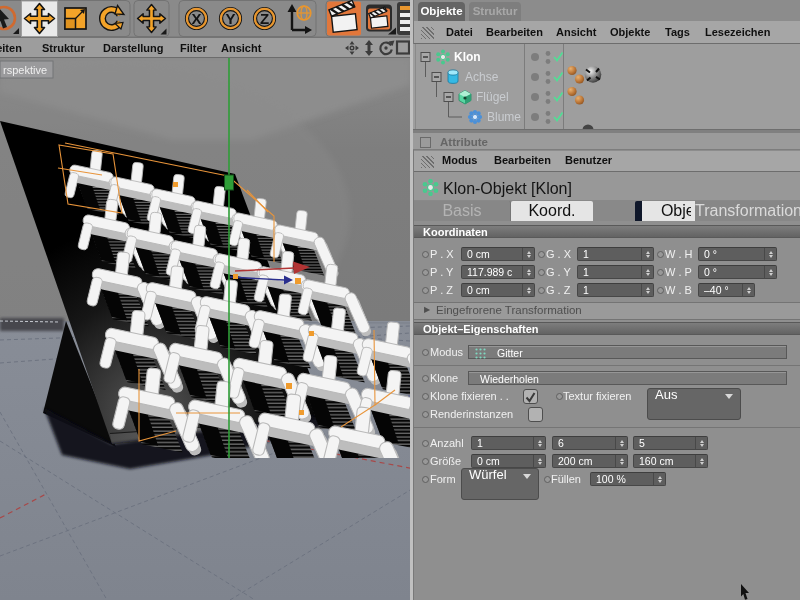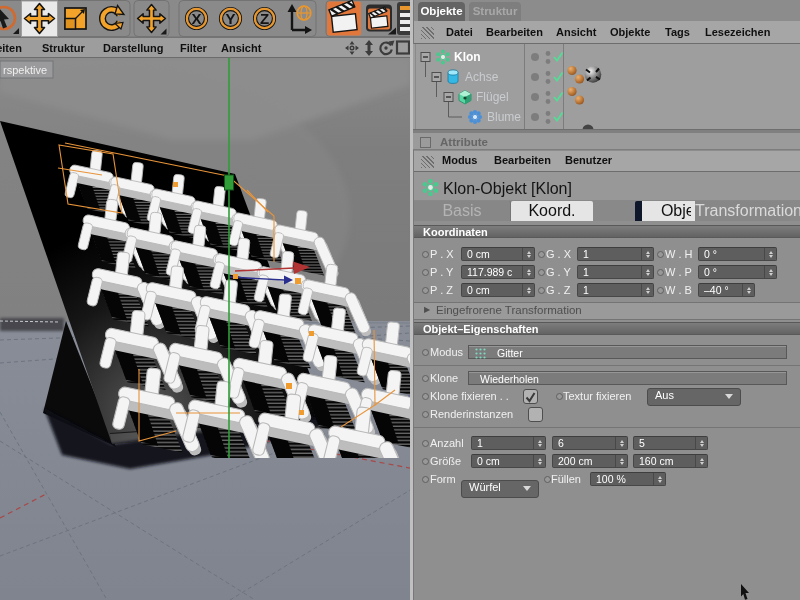--- a/index.html
+++ b/index.html
@@ -5,21 +5,21 @@
 .a{position:absolute}
 .lbl{position:absolute;color:#f0f0f0;font-size:11px;line-height:14px;white-space:nowrap}
 .mi{position:absolute;color:#101010;font-size:11px;font-weight:700;white-space:nowrap}
 .cir{position:absolute;width:5px;height:5px;border:1px solid #606060;border-radius:50%;background:#989898;box-sizing:content-box}
 .f{position:absolute;height:14px;background:#5e5e5e;border:1px solid #474747;border-top-color:#3e3e3e;border-radius:2px;color:#fff;font-size:10.5px;line-height:12px;padding-left:5px;box-sizing:border-box}
 .f i{position:absolute;right:11px;top:0;bottom:0;width:1px;background:#484848}
 .f u{position:absolute;right:3px;top:2.5px;width:0;height:0;border-left:2.5px solid transparent;border-right:2.5px solid transparent;border-bottom:3.5px solid #cfcfcf}
 .f d{position:absolute;right:3px;bottom:2.5px;width:0;height:0;border-left:2.5px solid transparent;border-right:2.5px solid transparent;border-top:3.5px solid #cfcfcf}
 .hdr{position:absolute;left:414px;width:386px;height:13px;background:linear-gradient(#7d7d7d,#636363);color:#fff;font-weight:700;font-size:11px;line-height:13px;padding-left:9px;box-sizing:border-box;border-top:1px solid #595959;border-bottom:1px solid #595959}
 .dd{position:absolute;height:14px;background:#7b7b7b;border:1px solid #585858;border-radius:0;box-shadow:inset 0 1px 0 #969696;color:#fff;font-size:10.5px;line-height:12px;box-sizing:border-box}
-.dd2{position:absolute;height:18px;background:#666;border:1px solid #4c4c4c;border-radius:3px;color:#fff;font-size:11px;line-height:12px;box-sizing:border-box;padding-left:7px}
+.dd2{position:absolute;height:32px;background:#666;border:1px solid #4c4c4c;border-radius:3px;color:#fff;font-size:13px;line-height:12px;box-sizing:border-box;padding-left:7px}
 .dd2 b{position:absolute;right:7px;top:5px;width:0;height:0;border-left:4px solid transparent;border-right:4px solid transparent;border-top:5px solid #d8d8d8;font-weight:400}
 .chk{position:absolute;width:13px;height:13px;background:#b2b2b2;border:1px solid #4e4e4e;border-radius:3px;box-sizing:content-box}
 .grip{position:absolute;width:13px;height:12px;background:repeating-linear-gradient(45deg,#6e6e6e 0 1px,rgba(0,0,0,0) 1px 3px)}
 .tab{position:absolute;top:201px;height:20px;font-size:16px;text-align:center;line-height:20px;border-radius:2px 2px 0 0}
 </style></head>
 <body>
 
 <svg class="a" style="left:0;top:0" width="410" height="38" viewBox="0 0 410 38">
 <rect x="0" y="0" width="410" height="38" fill="#8a8a8a"></rect>
 <rect x="0" y="36.5" width="410" height="1.5" fill="#747474"></rect>
@@ -512,19 +512,19 @@
 <div class="f" style="left:471px;top:436px;width:75px">1<i></i><u></u><d></d></div>
 <div class="f" style="left:552px;top:436px;width:76px">6<i></i><u></u><d></d></div>
 <div class="f" style="left:633px;top:436px;width:75px">5<i></i><u></u><d></d></div>
 <div class="cir" style="left:422px;top:458px"></div>
 <span class="lbl" style="left:430px;top:454px">Größe</span>
 <div class="f" style="left:471px;top:454px;width:75px">0 cm<i></i><u></u><d></d></div>
 <div class="f" style="left:552px;top:454px;width:76px">200 cm<i></i><u></u><d></d></div>
 <div class="f" style="left:633px;top:454px;width:75px">160 cm<i></i><u></u><d></d></div>
 <div class="cir" style="left:422px;top:476px"></div>
 <span class="lbl" style="left:430px;top:472px">Form</span>
-<div class="dd2" style="left:461px;top:480px;width:78px">Würfel<b></b></div>
+<div class="dd2" style="left:461px;top:468px;width:78px">Würfel<b></b></div>
 <div class="cir" style="left:544px;top:476px"></div>
 <span class="lbl" style="left:551px;top:472px">Füllen</span>
 <div class="f" style="left:590px;top:472px;width:76px">100 %<i></i><u></u><d></d></div>
 <svg class="a" style="left:738px;top:584px" width="14" height="16" viewBox="0 0 14 16">
     <path d="M3,0 L11,9 L7.5,9 L9.5,15 L7,15.8 L5.3,10 L3,12.5 Z" fill="#111"></path>
   </svg>
 
 </body></html>

